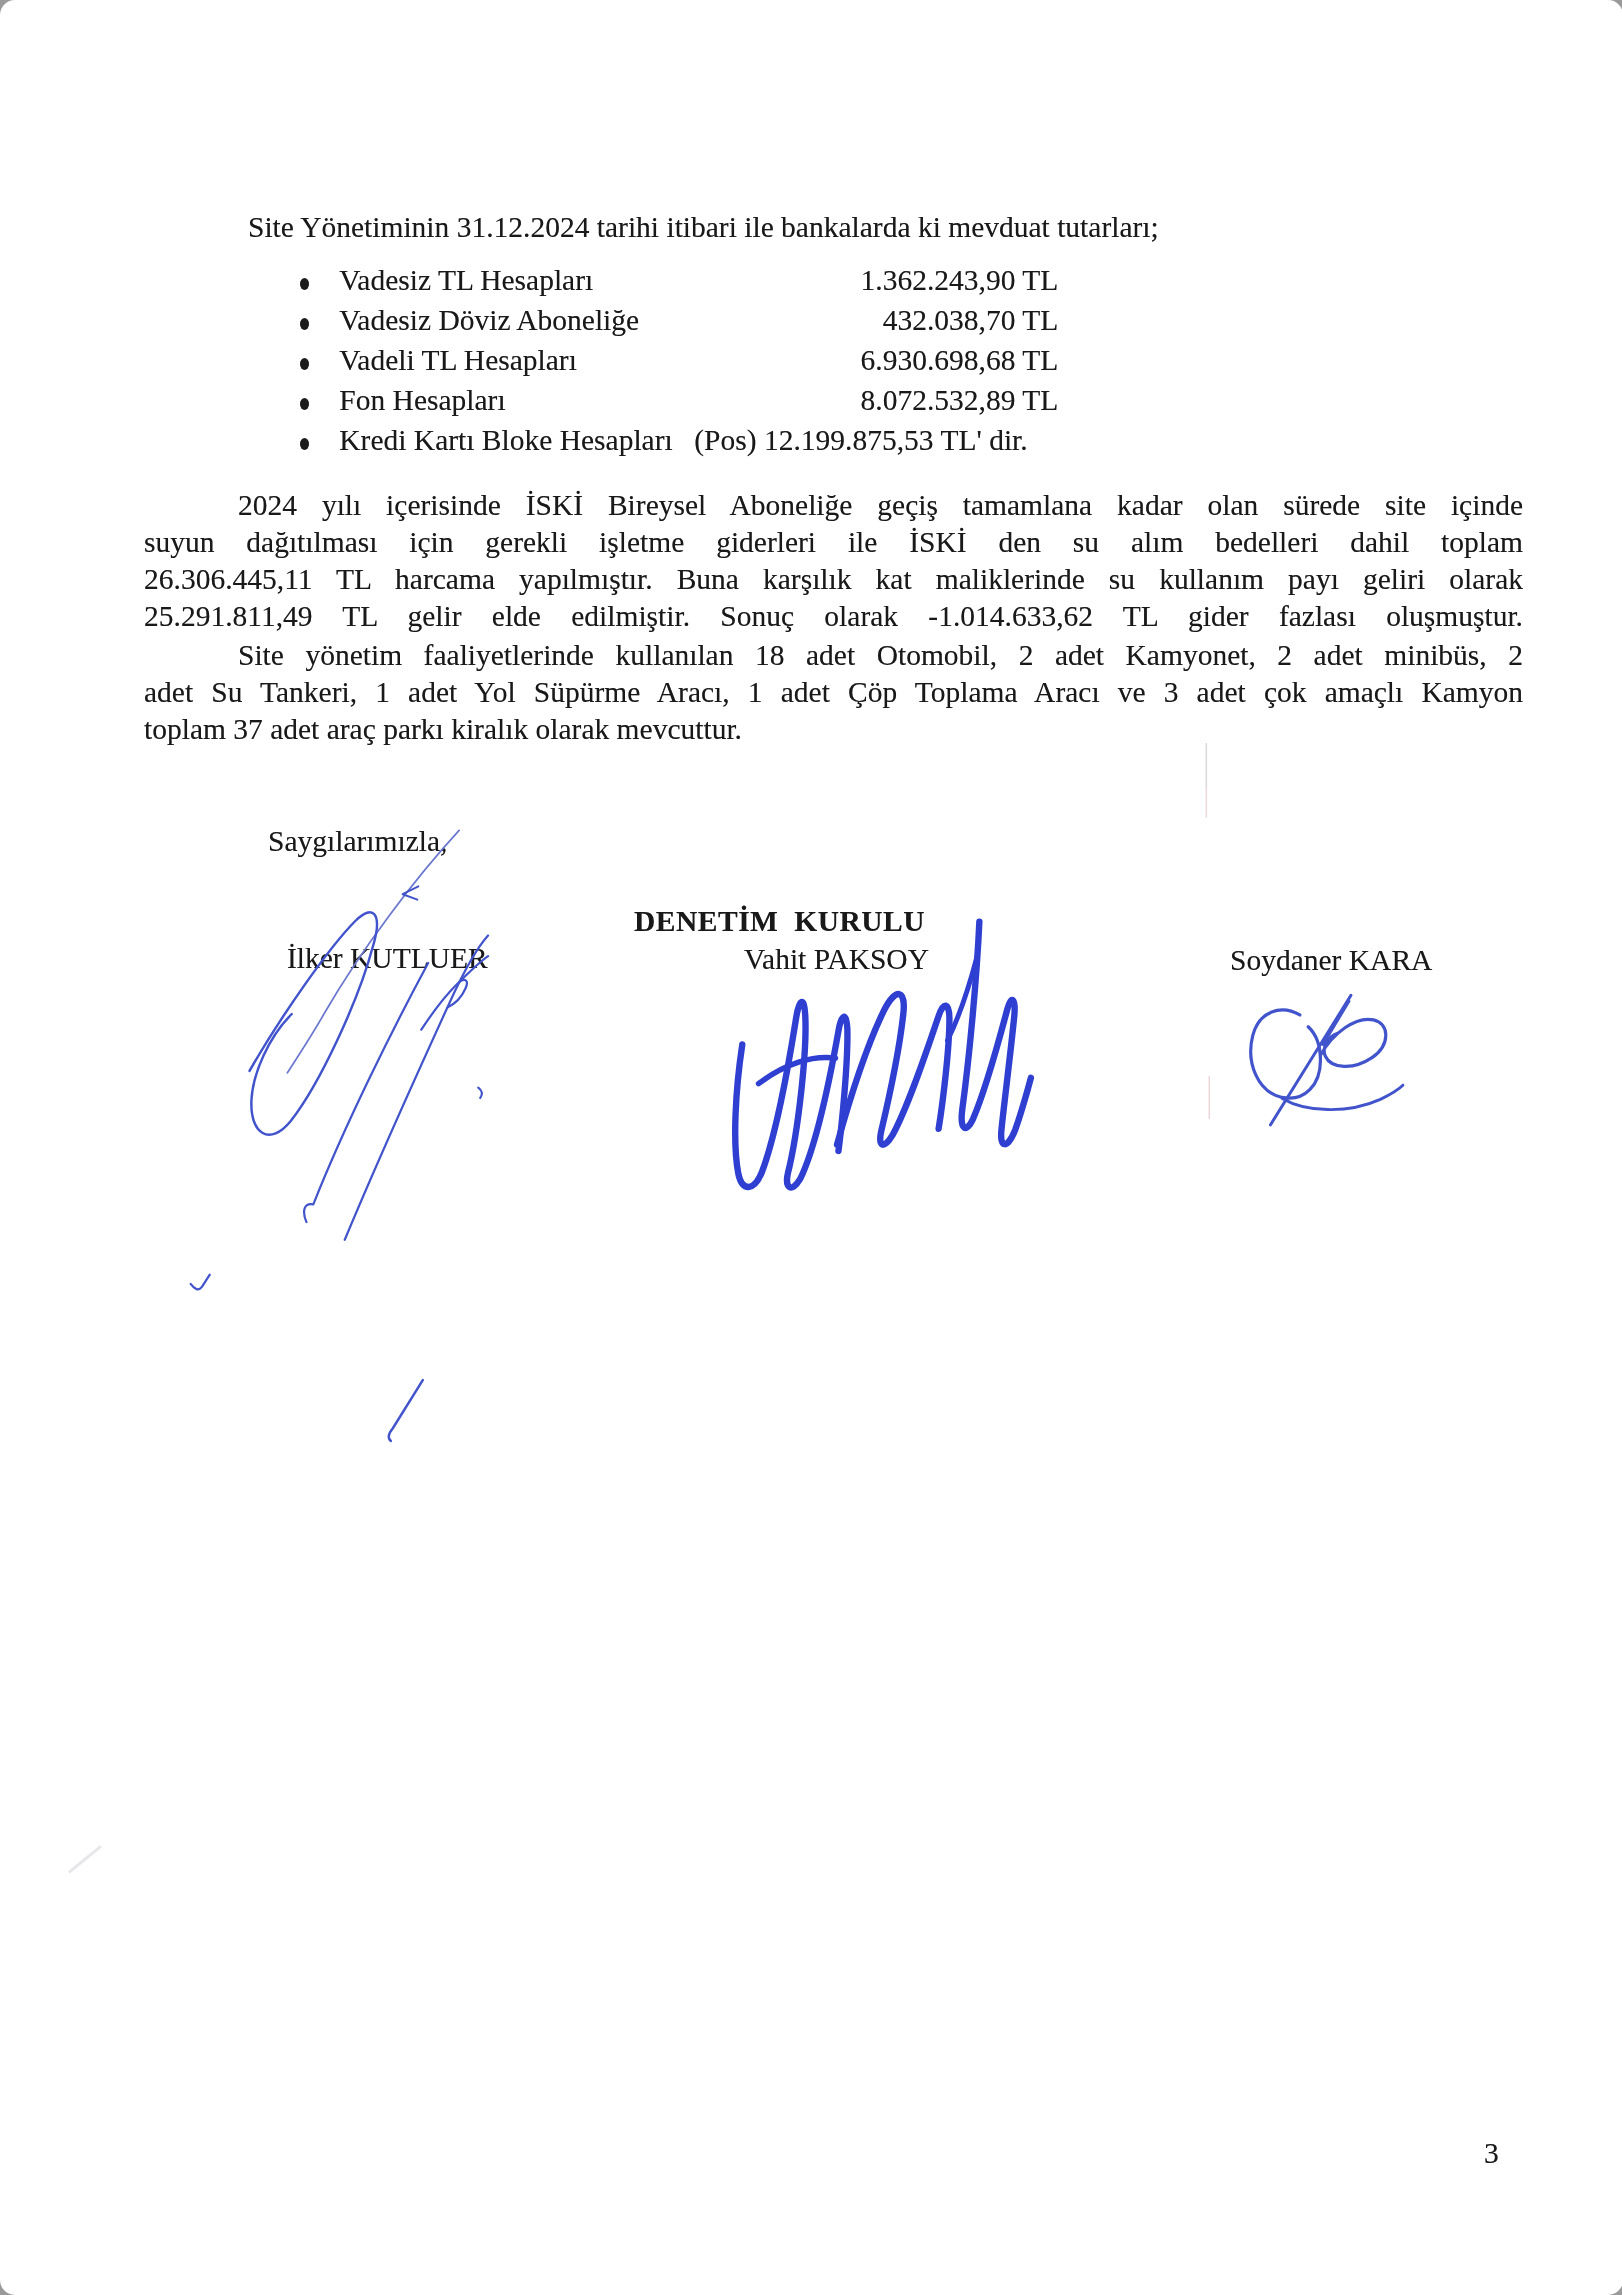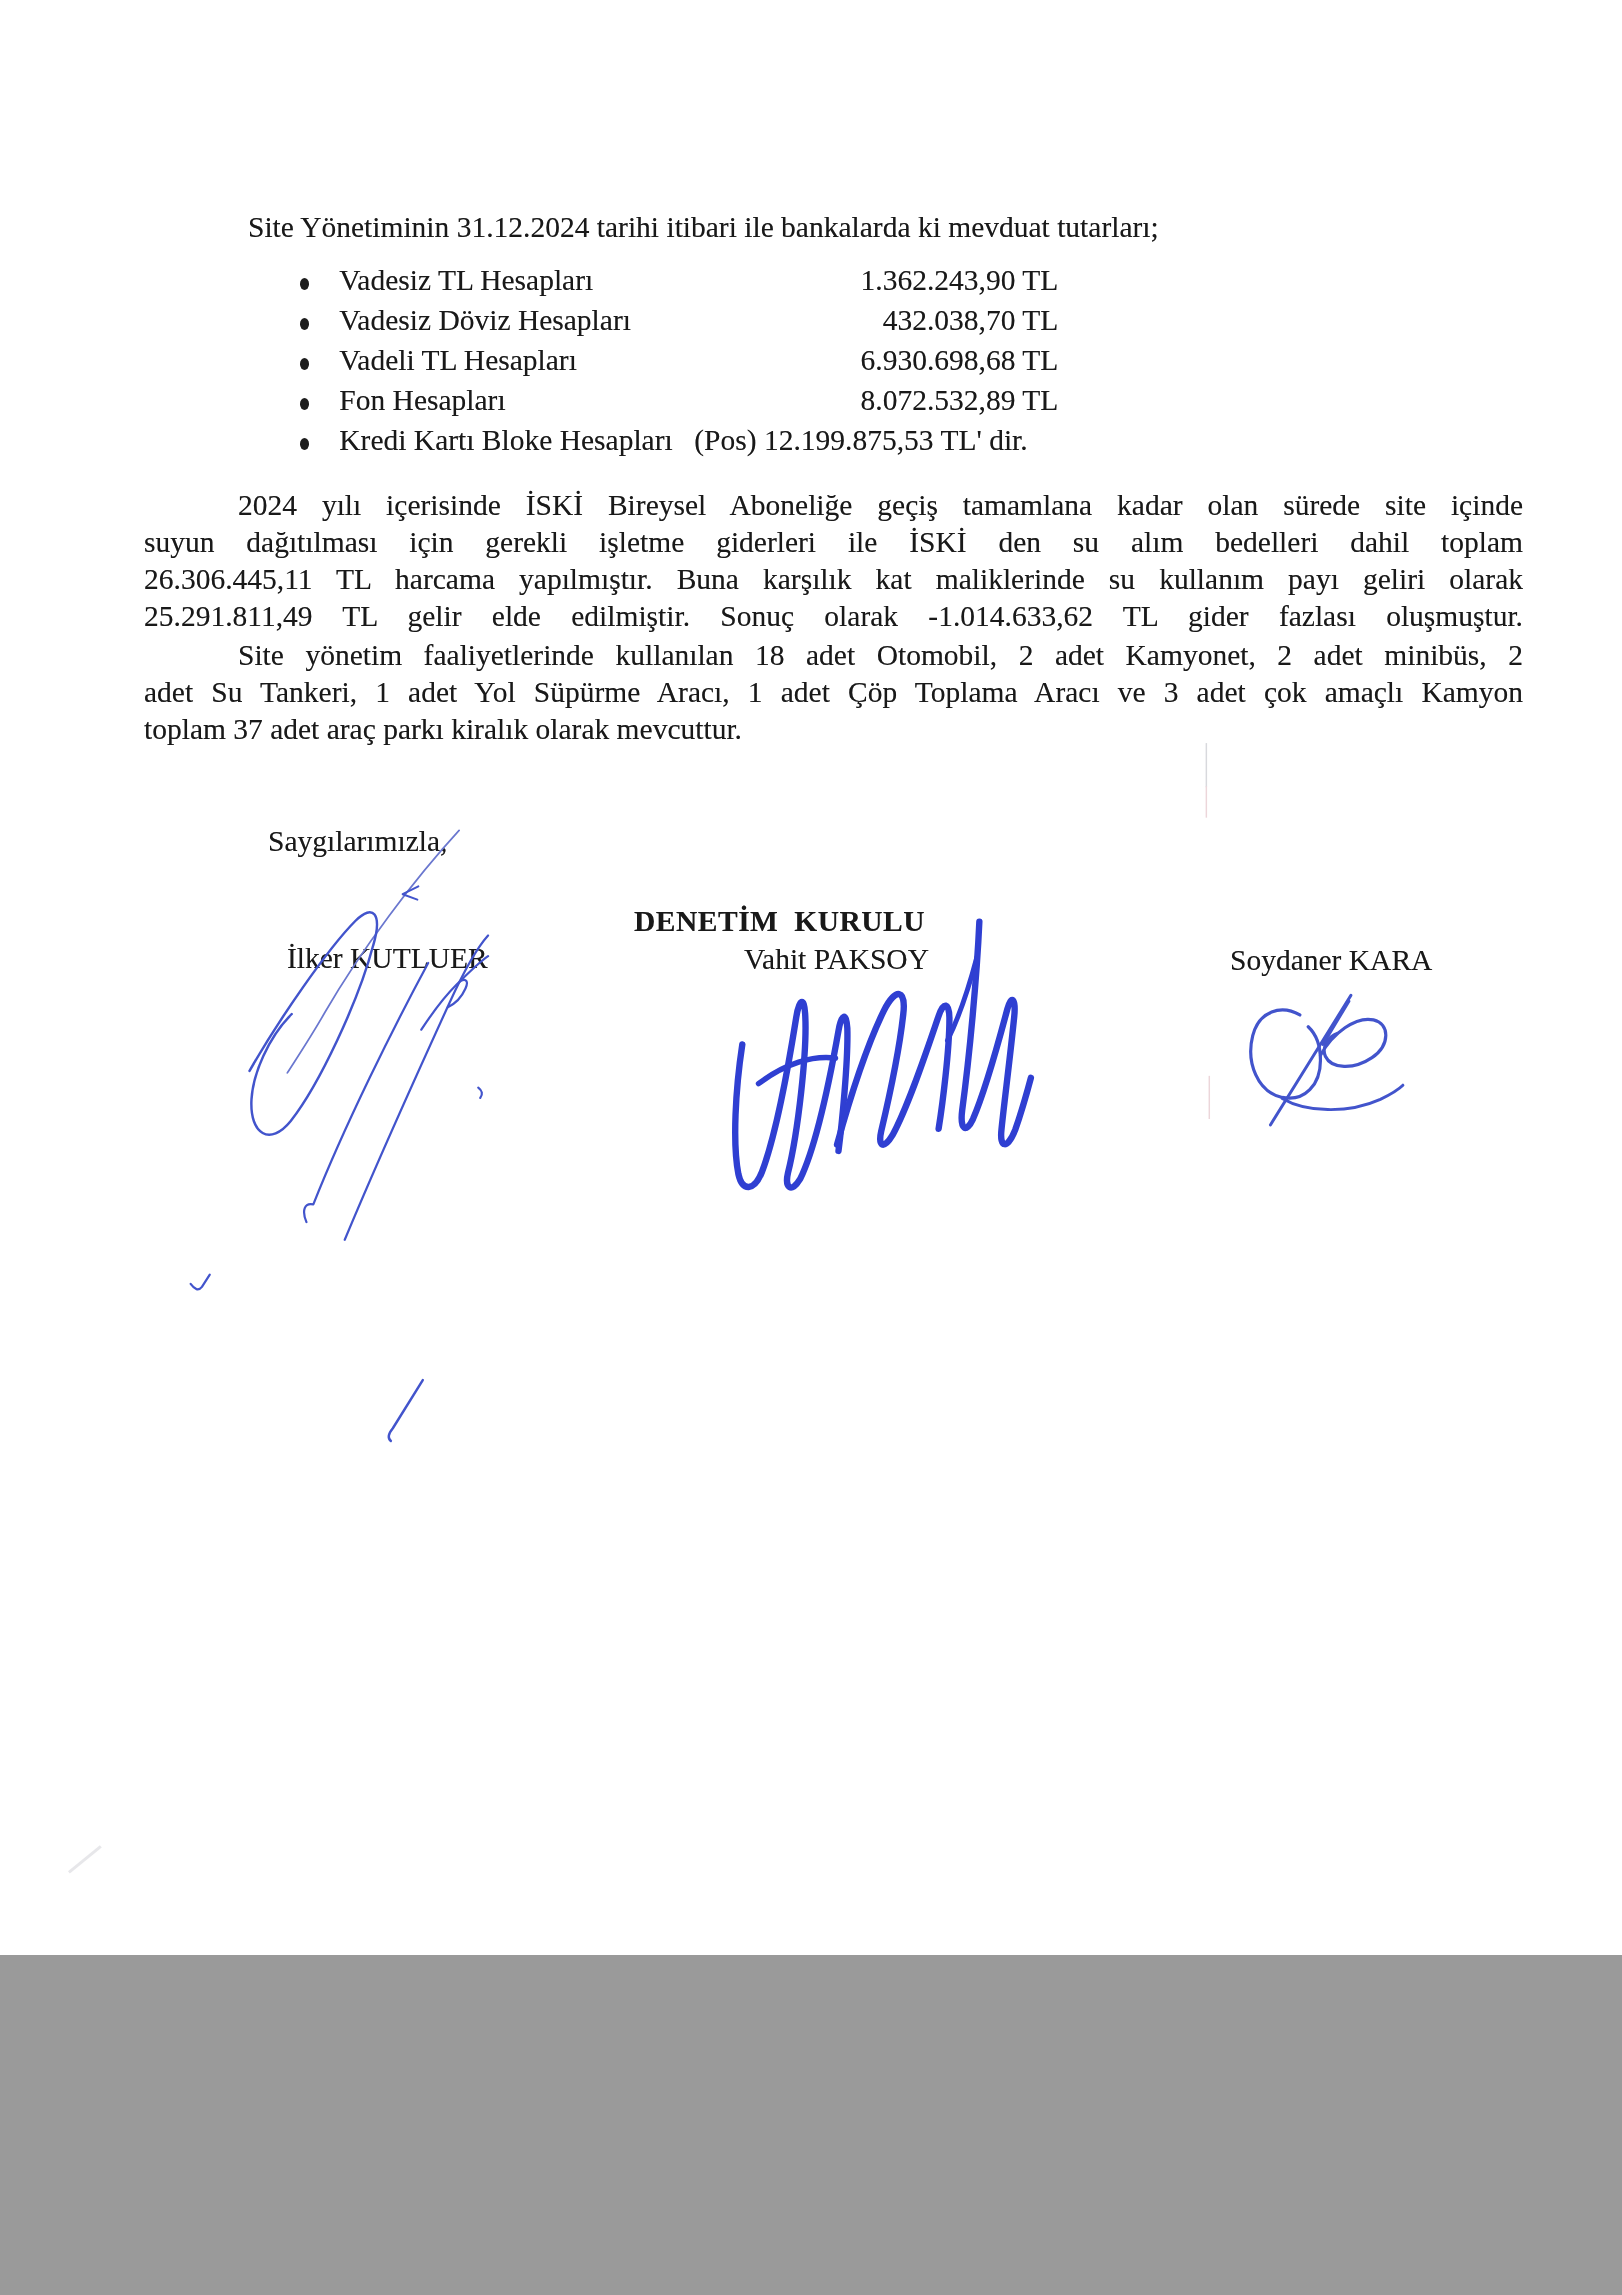--- a/index.html
+++ b/index.html
@@ -1,22 +1,23 @@
 <!DOCTYPE html>
 <html style="font-size:7.9px"><head>
 <meta charset="utf-8">
 <style>
   html,body{margin:0;padding:0;background:#9a9a9a;}
   .page{
     position:relative;
-    width:1623px;height:1955px;
+    width:1623px;height:2295px;
     background:#ffffff;
     overflow:hidden;
     font-family:"Liberation Serif","DejaVu Serif",serif;
     color:#191919;
+    border-radius:15px;
   }
   .txt{
     position:absolute;
     font-size:29.5px;
     line-height:35px;
     white-space:nowrap;
     text-shadow:0 0 0.5px rgba(20,20,20,.45);
   }
   .para{
     position:absolute;
@@ -53,21 +54,21 @@
   <div class="txt" style="left:248px;top:210px;">Site Yönetiminin 31.12.2024 tarihi itibari ile bankalarda ki mevduat tutarları;</div>
 
   <div class="acct-list">
     <div class="acct-row">
       <span class="acct-dot"></span>
       <span class="acct-label">Vadesiz TL Hesapları</span>
       <span class="acct-value">1.362.243,90 TL</span>
     </div>
     <div class="acct-row">
       <span class="acct-dot"></span>
-      <span class="acct-label">Vadesiz Döviz Hesapları</span>
+      <span class="acct-label">Vadesiz Döviz Aboneliğe</span>
       <span class="acct-value">432.038,70 TL</span>
     </div>
     <div class="acct-row">
       <span class="acct-dot"></span>
       <span class="acct-label">Vadeli TL Hesapları</span>
       <span class="acct-value">6.930.698,68 TL</span>
     </div>
     <div class="acct-row">
       <span class="acct-dot"></span>
       <span class="acct-label">Fon Hesapları</span>

